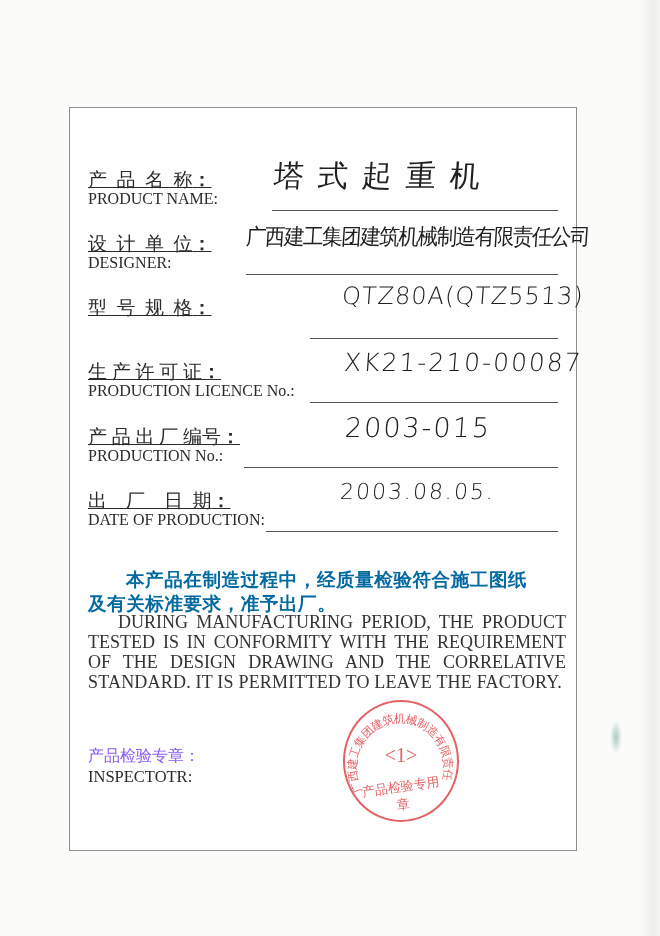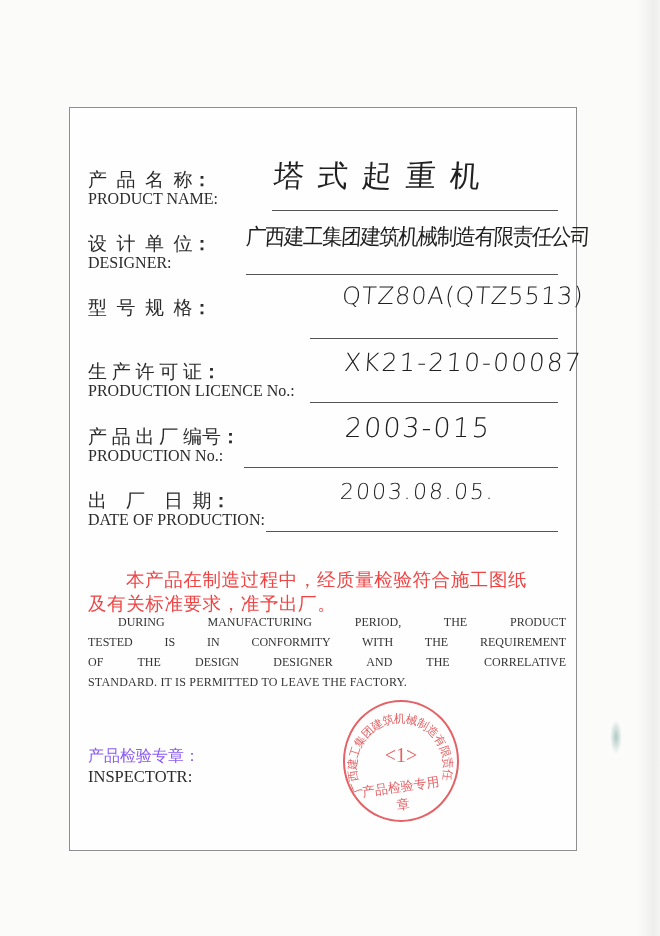--- a/index.html
+++ b/index.html
@@ -11,44 +11,44 @@
     position: absolute; right: 0; top: 0; width: 22px; height: 936px;
     background: linear-gradient(to right, #fbfbfa, #eeeeec 70%, #f4f4f2);
   }
   .frame {
     position: absolute; left: 69px; top: 107px; width: 508px; height: 744px;
     border: 1.5px solid #8e8e8e; box-sizing: border-box; background: #fefefe;
   }
   .field { position: absolute; left: 88px; width: 470px; height: 56px; }
   .field .cn {
     position: absolute; left: 0; top: 0; font-size: 19px; line-height: 20px; white-space: pre;
-    color: #2b2b2b; letter-spacing: 0;
+    color: #2b2b2b; letter-spacing: 0; text-decoration: underline;
   }
   .field .cn .colon { font-weight: bold; }
   .field .en {
     position: absolute; left: 0; top: 20px; font-size: 16px; line-height: 18px; white-space: nowrap;
     color: #2b2b2b;
   }
   .field .line {
     position: absolute; height: 0; border-top: 1.3px solid #555; top: 40px; right: 0;
   }
   .field .value {
     position: absolute; top: -14px; white-space: nowrap;
     font-family: "DejaVu Sans", sans-serif; font-weight: 300; color: #202020;
     transform: skewX(-4deg);
   }
   .statement-cn {
     position: absolute; left: 88px; top: 568px; width: 470px;
-    font-family: "DejaVu Sans", sans-serif; font-size: 18.5px; line-height: 24px; color: #ef4444;
+    font-family: "DejaVu Sans", sans-serif; font-size: 18.5px; line-height: 24px; color: #0369a1; font-weight: bold;
   }
   .statement-cn .first { padding-left: 38px; letter-spacing: 0.6px; display: block; }
   .statement-cn .second { display: block; letter-spacing: 0.6px; }
   .statement-en {
     position: absolute; left: 88px; top: 612px; width: 478px;
-    font-size: 12px; line-height: 20px; color: #333; text-align: justify;
+    font-size: 18px; line-height: 20px; color: #333; text-align: justify;
     text-align-last: justify;
   }
   .statement-en .ln { display: block; text-align: justify; text-align-last: justify; }
   .statement-en .ln.indent { padding-left: 30px; }
   .statement-en .ln.last { text-align-last: left; letter-spacing: 0.2px; }
   .stamp-label { position: absolute; left: 88px; top: 745px; width: 240px; }
   .stamp-label .cn { font-family: Liberation Sans, sans-serif; font-size: 16px; line-height: 22px; display: block; color: #8b5cf6; }
   .stamp-label .en { font-size: 16.5px; line-height: 20px; display: block; color: #2b2b2b; }
   .stamp {
     position: absolute; left: 343px; top: 700px; width: 116px; height: 122px;
@@ -119,21 +119,21 @@
 </div>
 
 <div class="statement-cn">
   <span class="first">本产品在制造过程中，经质量检验符合施工图纸</span>
   <span class="second">及有关标准要求，准予出厂。</span>
 </div>
 
 <div class="statement-en">
   <span class="ln indent">DURING MANUFACTURING PERIOD, THE PRODUCT</span>
   <span class="ln">TESTED IS IN CONFORMITY WITH THE REQUIREMENT</span>
-  <span class="ln">OF THE DESIGN DESIGNER AND THE CORRELATIVE</span>
+  <span class="ln">OF THE DESIGN DRAWING AND THE CORRELATIVE</span>
   <span class="ln last">STANDARD. IT IS PERMITTED TO LEAVE THE FACTORY.</span>
 </div>
 
 <div class="stamp-label">
   <span class="cn">产品检验专章：</span>
   <span class="en">INSPECTOTR:</span>
 </div>
 
 <div class="stamp">
   <svg width="116" height="122" viewBox="0 0 116 122">

